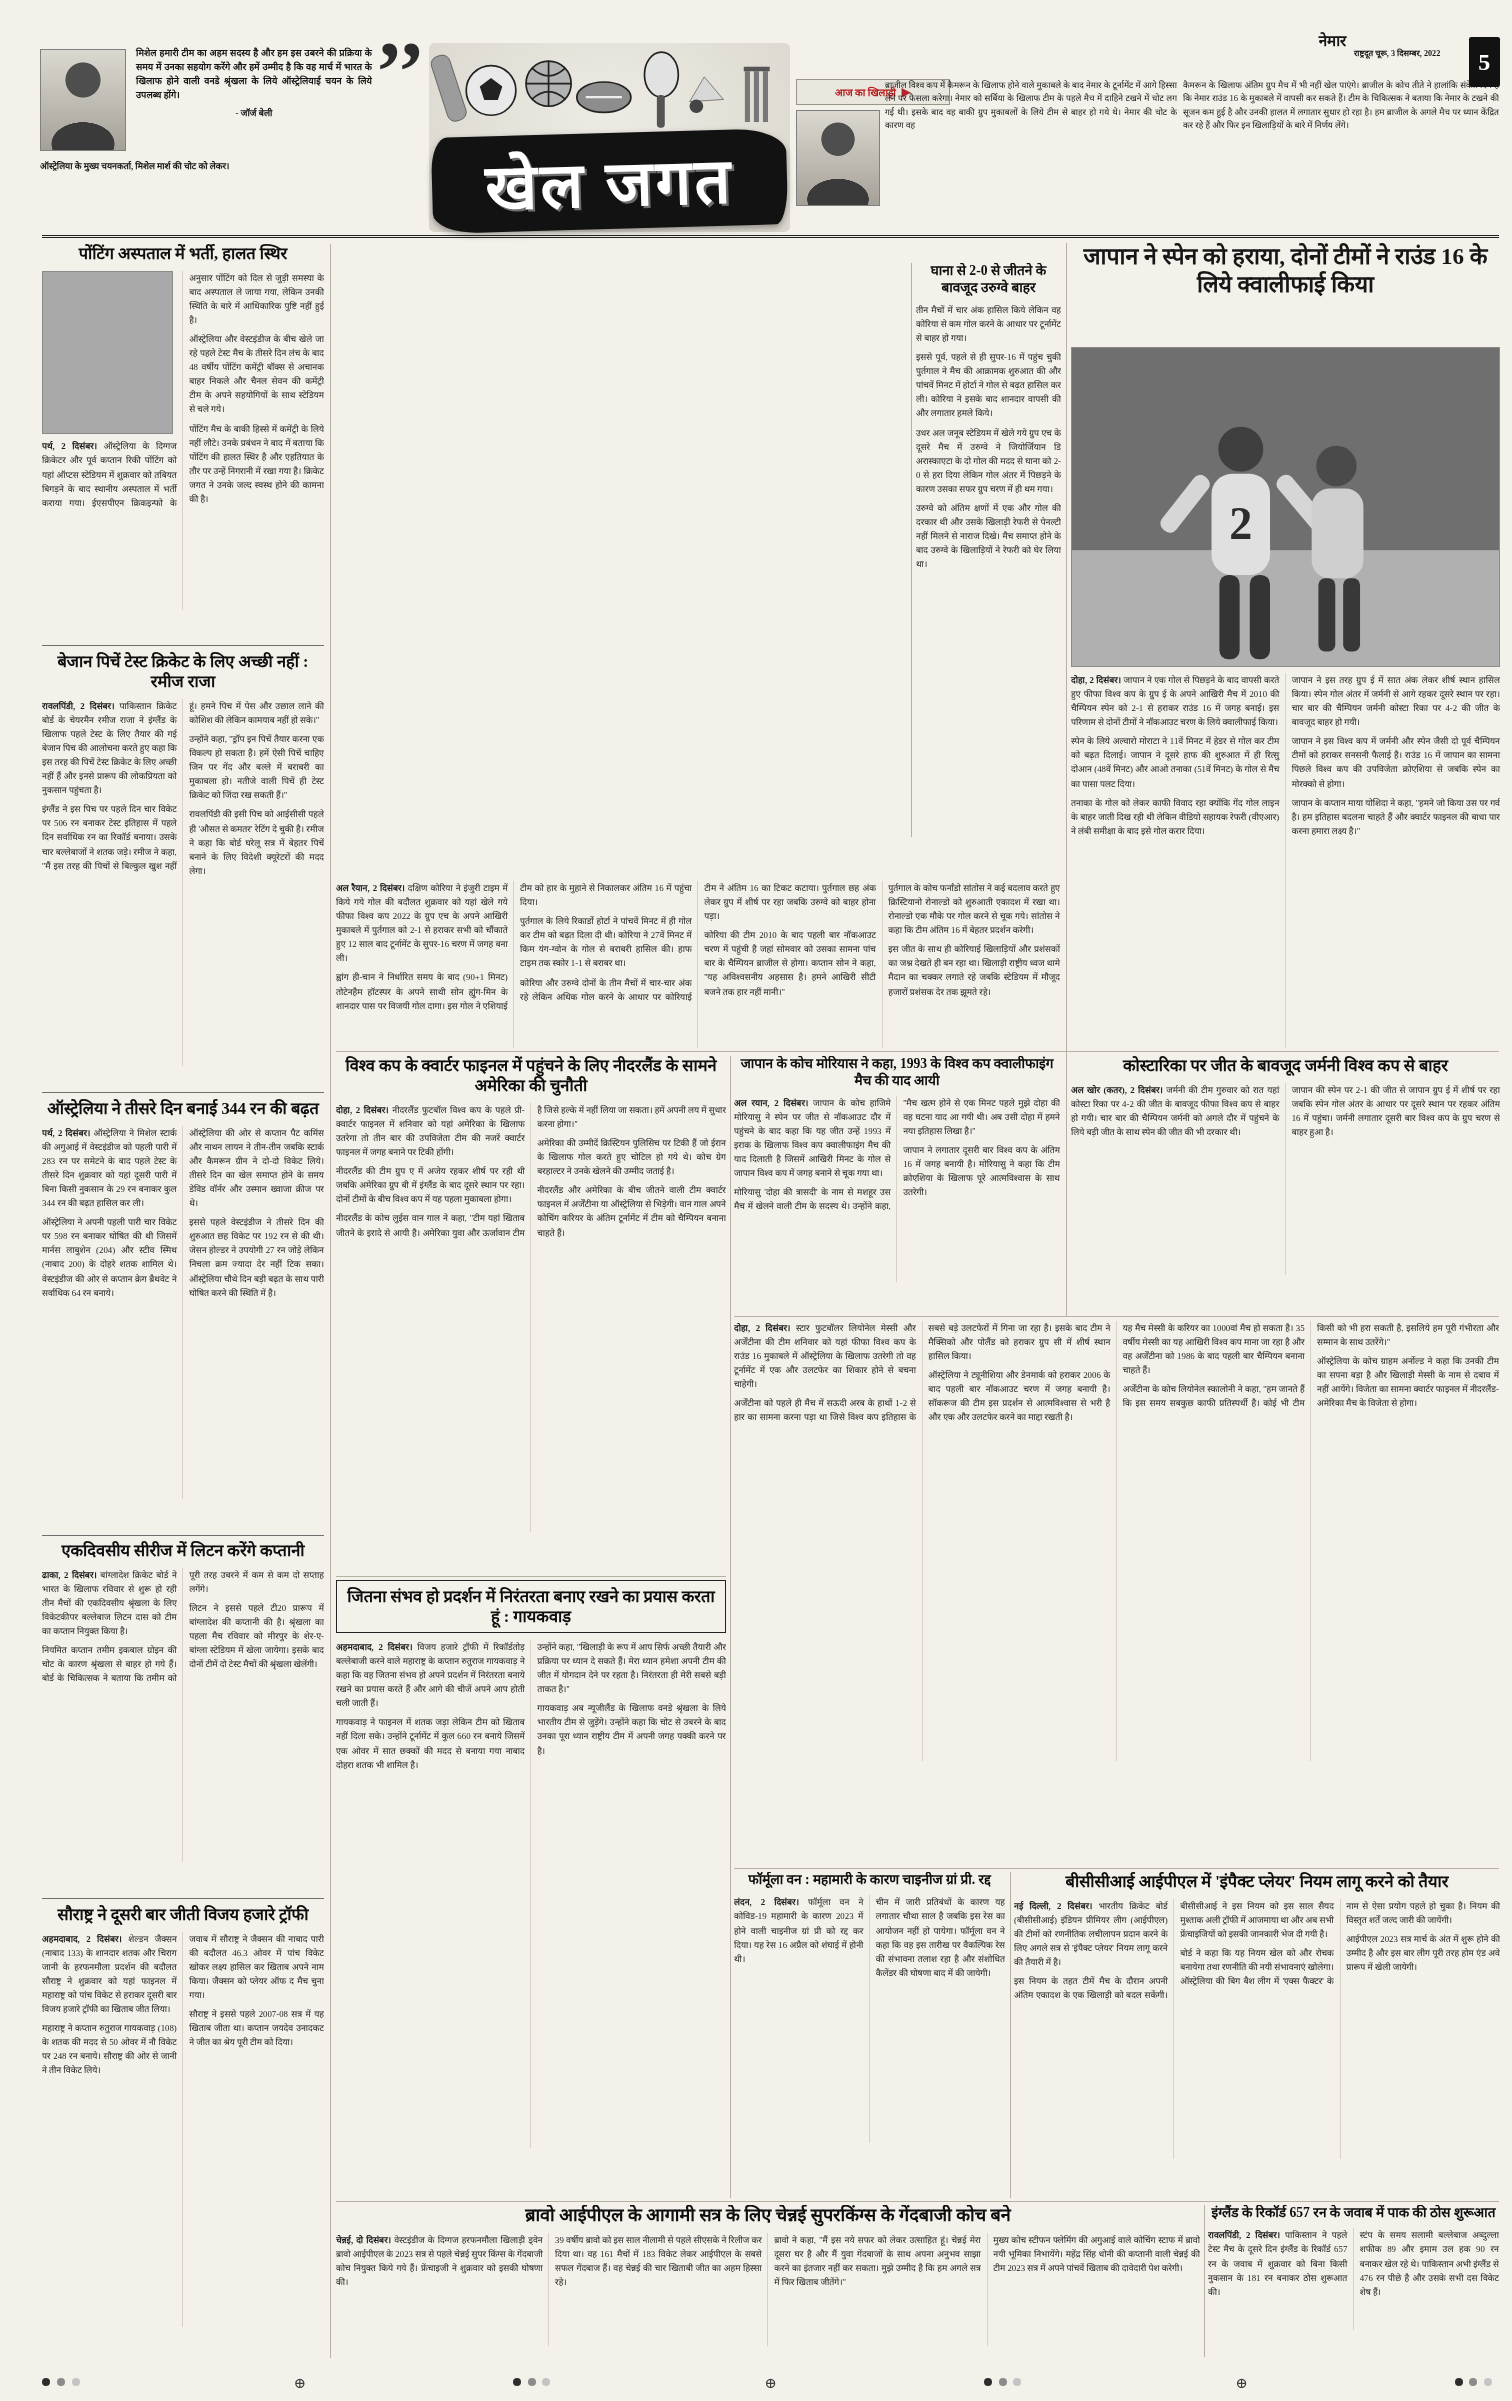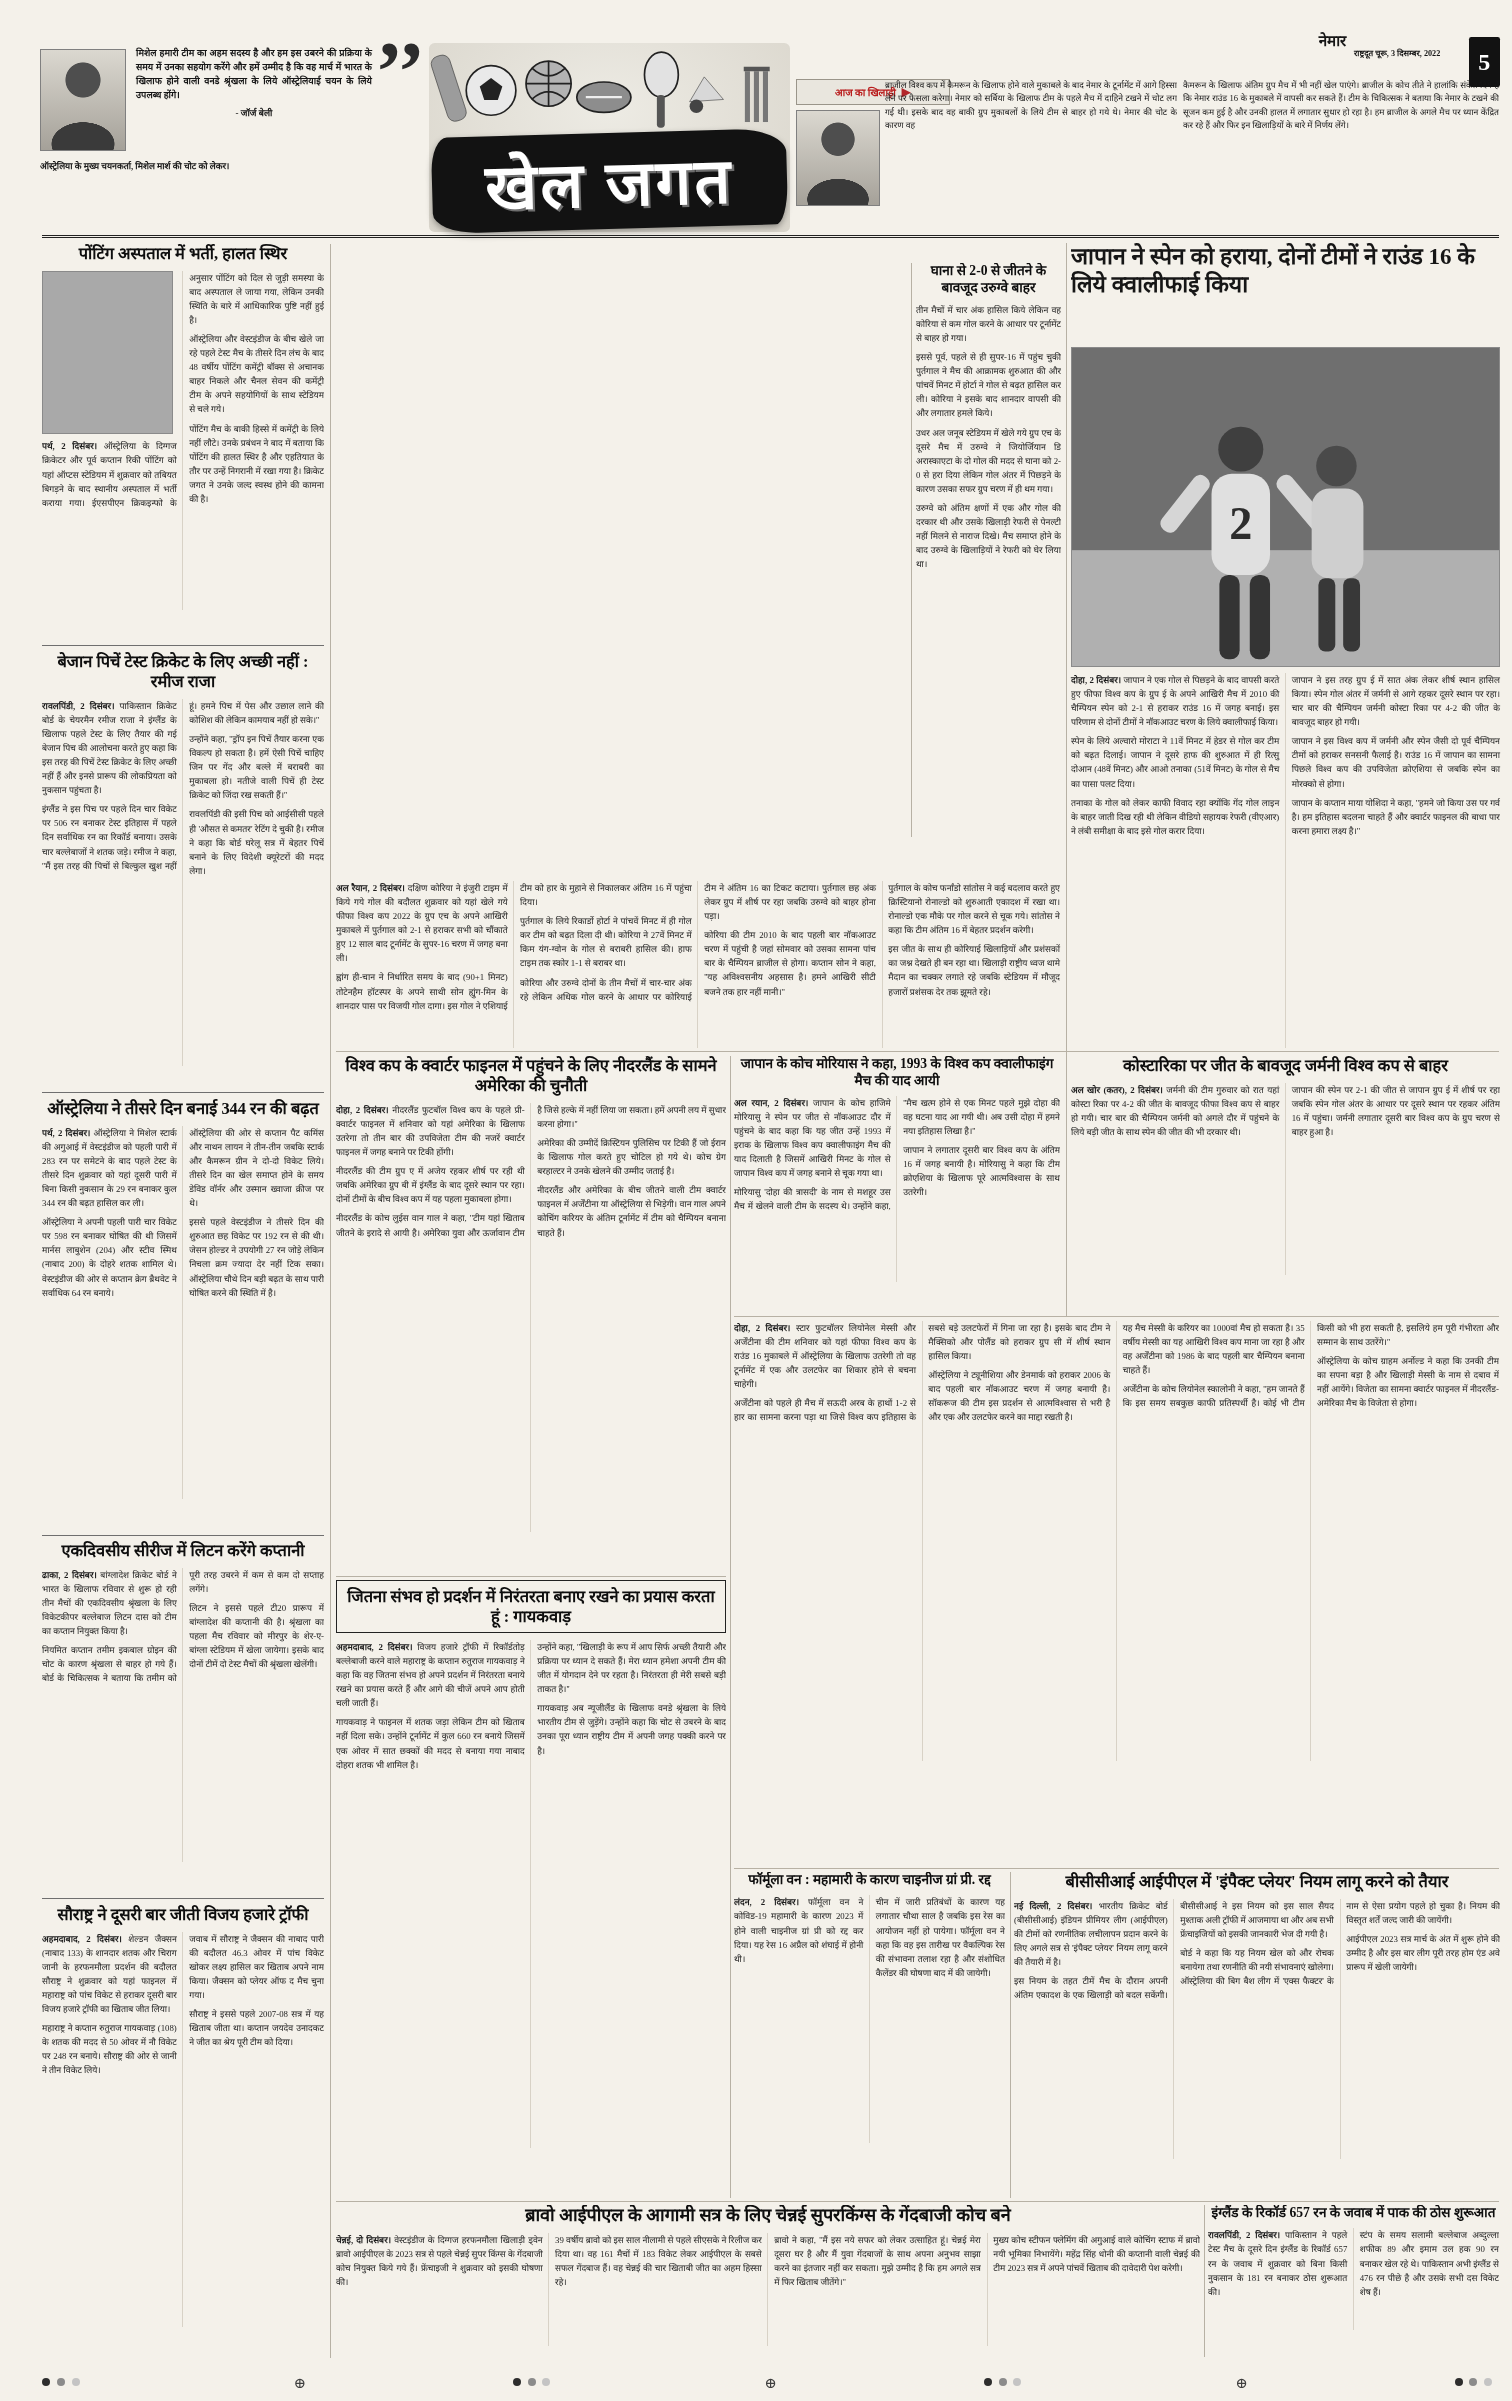--- a/index.html
+++ b/index.html
@@ -190,21 +190,21 @@
   <section class="abs art" style="left:916px;top:263px;width:145px;height:574px">
     <h2 class="h-sm">घाना से 2-0 से जीतने के बावजूद उरुग्वे बाहर</h2>
     <div class="body" style="height:469px">
         <p>तीन मैचों में चार अंक हासिल किये लेकिन वह कोरिया से कम गोल करने के आधार पर टूर्नामेंट से बाहर हो गया।</p>
         <p>इससे पूर्व, पहले से ही सुपर-16 में पहुंच चुकी पुर्तगाल ने मैच की आक्रामक शुरुआत की और पांचवें मिनट में होर्टा ने गोल से बढ़त हासिल कर ली। कोरिया ने इसके बाद शानदार वापसी की और लगातार हमले किये।</p>
         <p>उधर अल जनूब स्टेडियम में खेले गये ग्रुप एच के दूसरे मैच में उरुग्वे ने जियोर्जियान डि अरास्काएटा के दो गोल की मदद से घाना को 2-0 से हरा दिया लेकिन गोल अंतर में पिछड़ने के कारण उसका सफर ग्रुप चरण में ही थम गया।</p>
         <p>उरुग्वे को अंतिम क्षणों में एक और गोल की दरकार थी और उसके खिलाड़ी रेफरी से पेनल्टी नहीं मिलने से नाराज दिखे। मैच समाप्त होने के बाद उरुग्वे के खिलाड़ियों ने रेफरी को घेर लिया था।</p>
       </div>
   </section>
 
-  <h2 class="abs h-lg" style="left:1071px;top:243px;width:429px;height:99px;text-align:left;line-height:1.22;overflow:hidden">जापान ने स्पेन को हराया, दोनों टीमों ने राउंड 16 के लिये क्वालीफाई किया</h2>
+  <h2 class="abs h-lg" style="left:1071px;top:243px;width:429px;height:99px;text-align:center;line-height:1.22;overflow:hidden">जापान ने स्पेन को हराया, दोनों टीमों ने राउंड 16 के लिये क्वालीफाई किया</h2>
 
   <div class="abs photo" style="left:1071px;top:347px;width:429px;height:320px">
     <svg viewBox="0 0 759 566" preserveAspectRatio="none">
       <rect width="759" height="566" fill="#8f8f8f"></rect>
       <rect width="759" height="360" fill="#6f6f6f"></rect>
       <rect y="360" width="759" height="206" fill="#b0b0b0"></rect>
       <g>
         <circle cx="300" cy="180" r="40" fill="#3f3f3f"></circle>
         <rect x="248" y="224" width="104" height="180" rx="36" fill="#e0e0e0"></rect>
         <text x="300" y="340" font-size="82" fill="#2d2d2d" text-anchor="middle" font-weight="bold">2</text>

